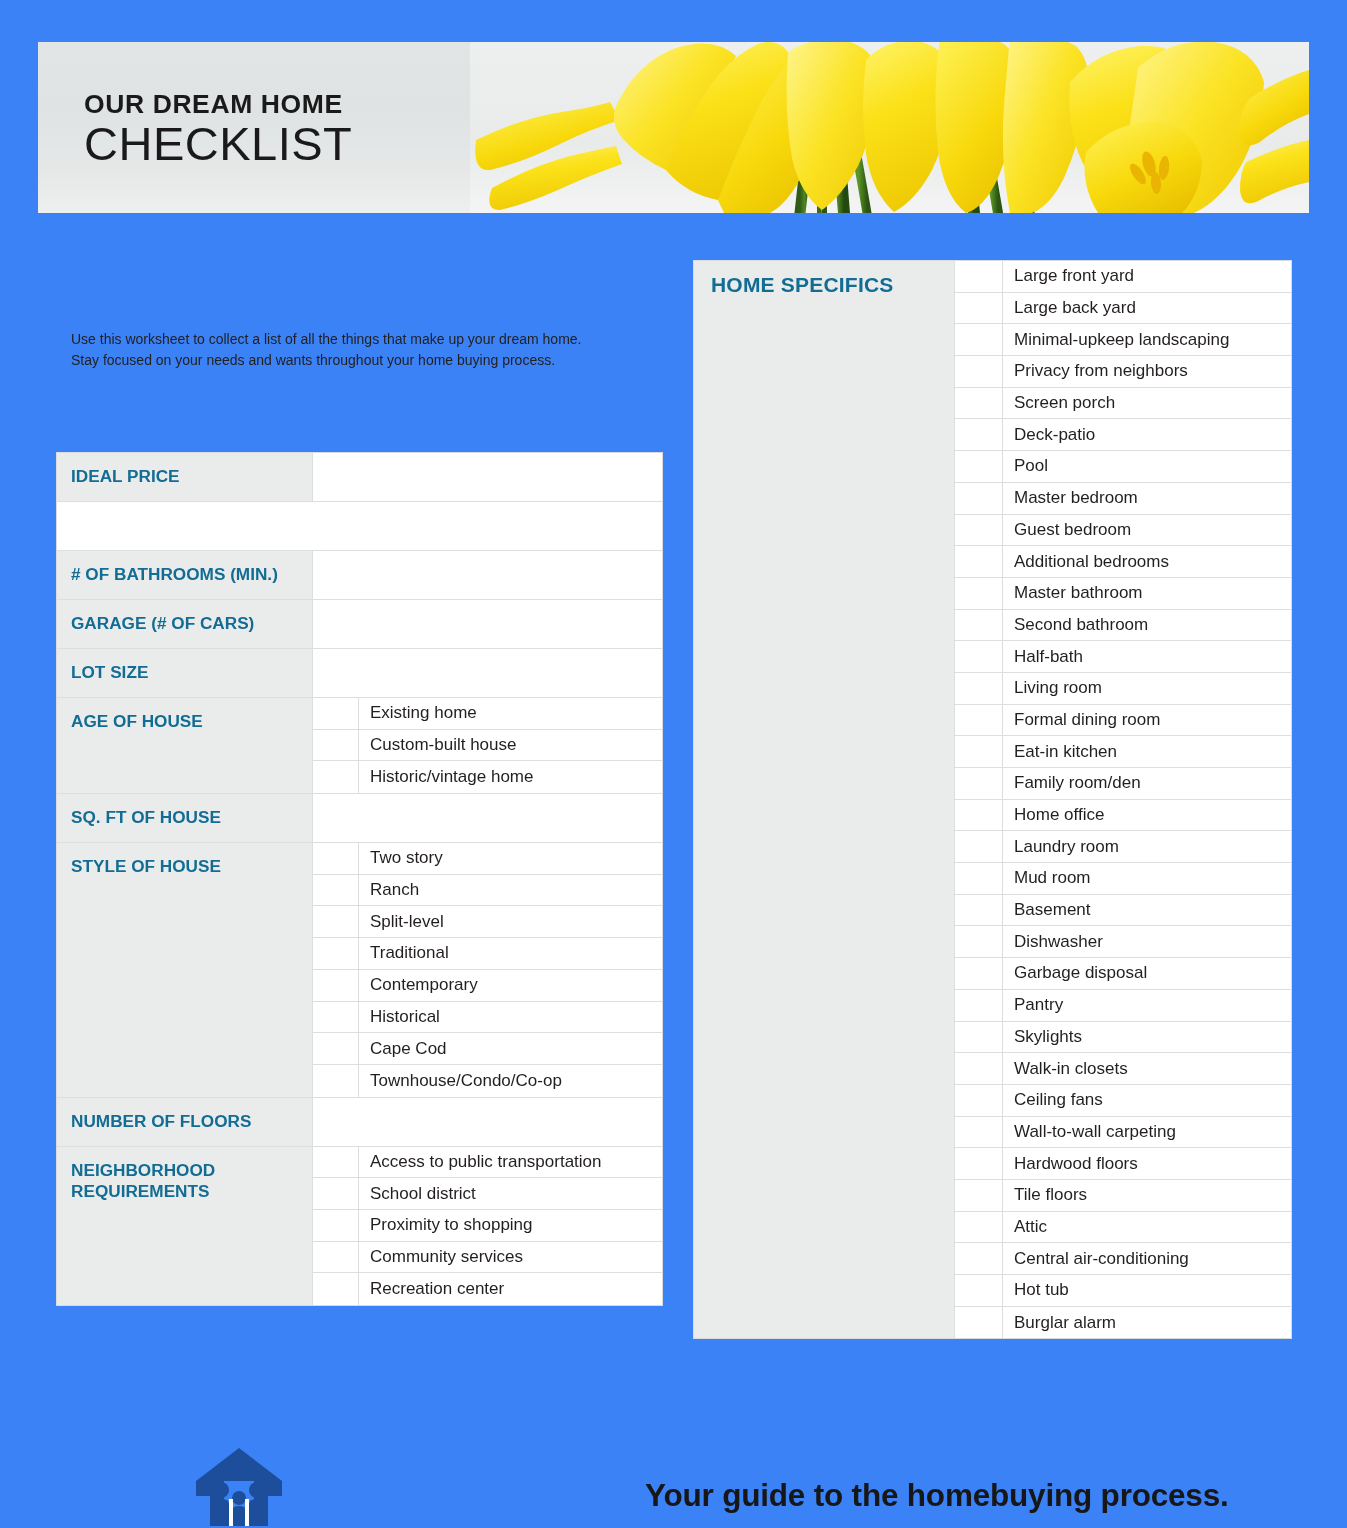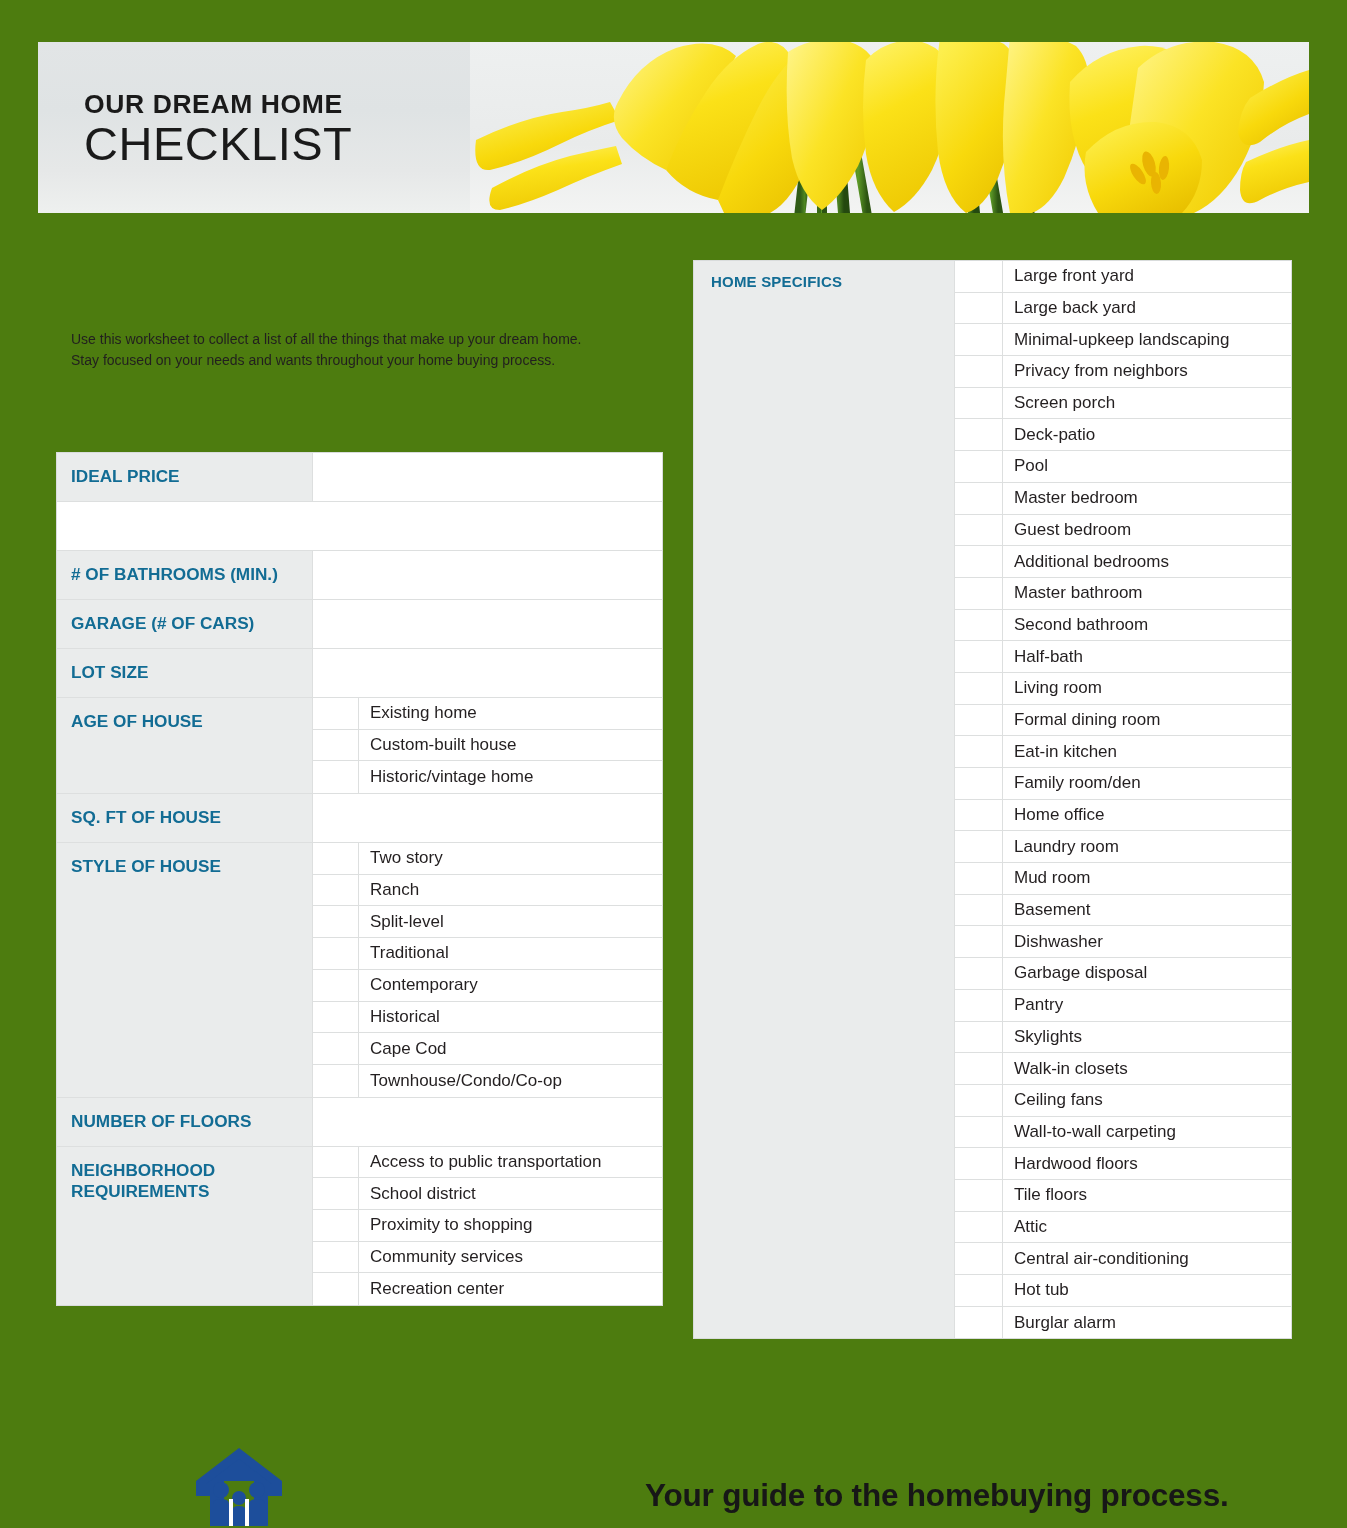--- a/index.html
+++ b/index.html
@@ -9,21 +9,21 @@
     height: 1528px;
     background: #ffffff;
     font-family: "Liberation Sans", sans-serif;
     overflow: hidden;
   }
 
   .page {
     position: relative;
     width: 1347px;
     height: 1528px;
-    background: #4d7c0f;
+    background: #3b82f6;
   }
 
   
   .header-band {
     position: absolute;
     left: 38px;
     top: 42px;
     width: 1271px;
     height: 171px;
     background: linear-gradient(180deg, #e2e5e6 0%, #dfe3e4 40%, #e6e8e8 75%, #eef0ef 100%);
@@ -162,21 +162,21 @@
   .right-lbl-col {
     width: 261px;
     flex: 0 0 261px;
     background: #eaecec;
     border-right: 1px solid #dddfdf;
     padding: 12px 0 0 17px;
   }
   .right-lbl-col .right-heading {
     color: #126c94;
     font-weight: bold;
-    font-size: 15px;
+    font-size: 21px;
     letter-spacing: 0.2px;
     font-family: "Liberation Sans", sans-serif;
   }
 
   .right-opts-col {
     flex: 1 1 auto;
     display: flex;
     flex-direction: column;
   }
   .right-opt-row {

